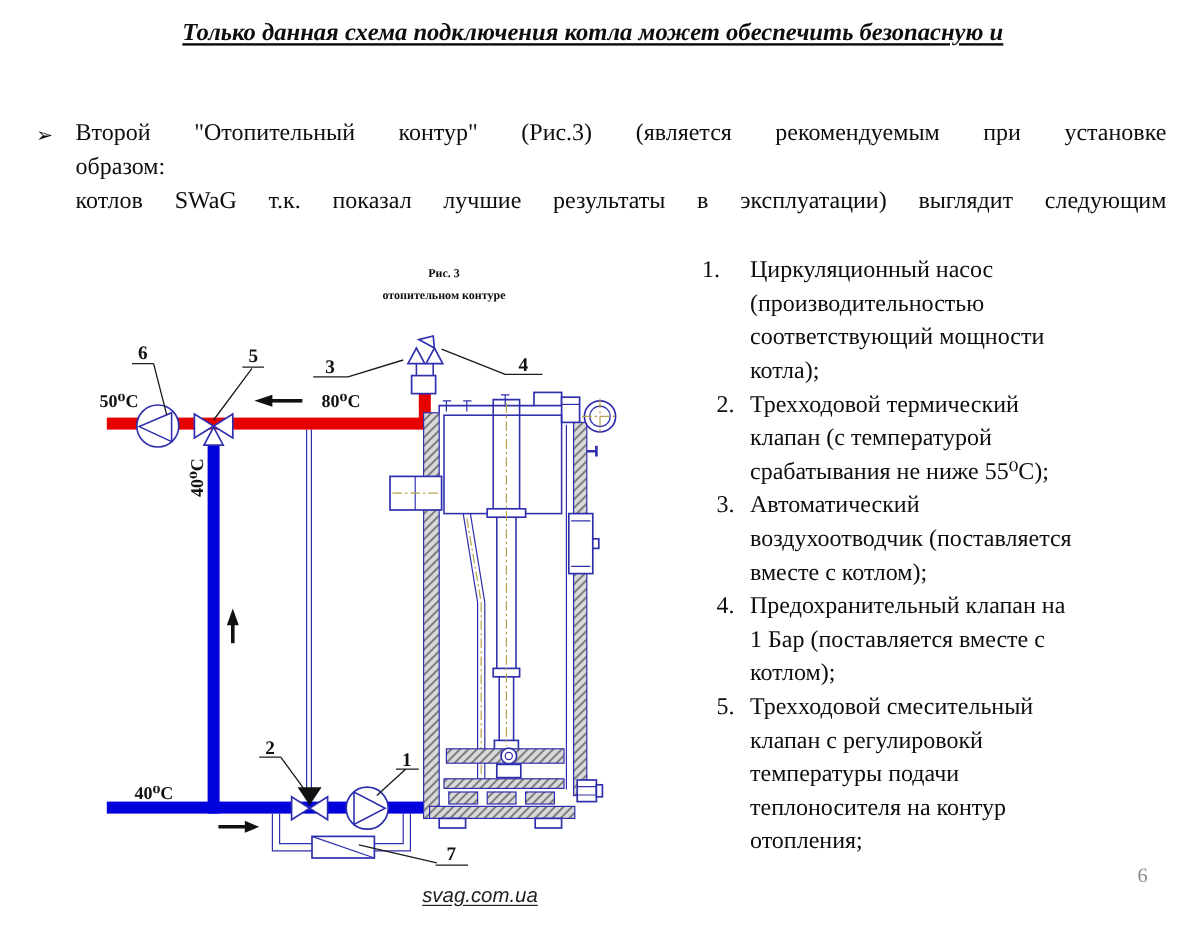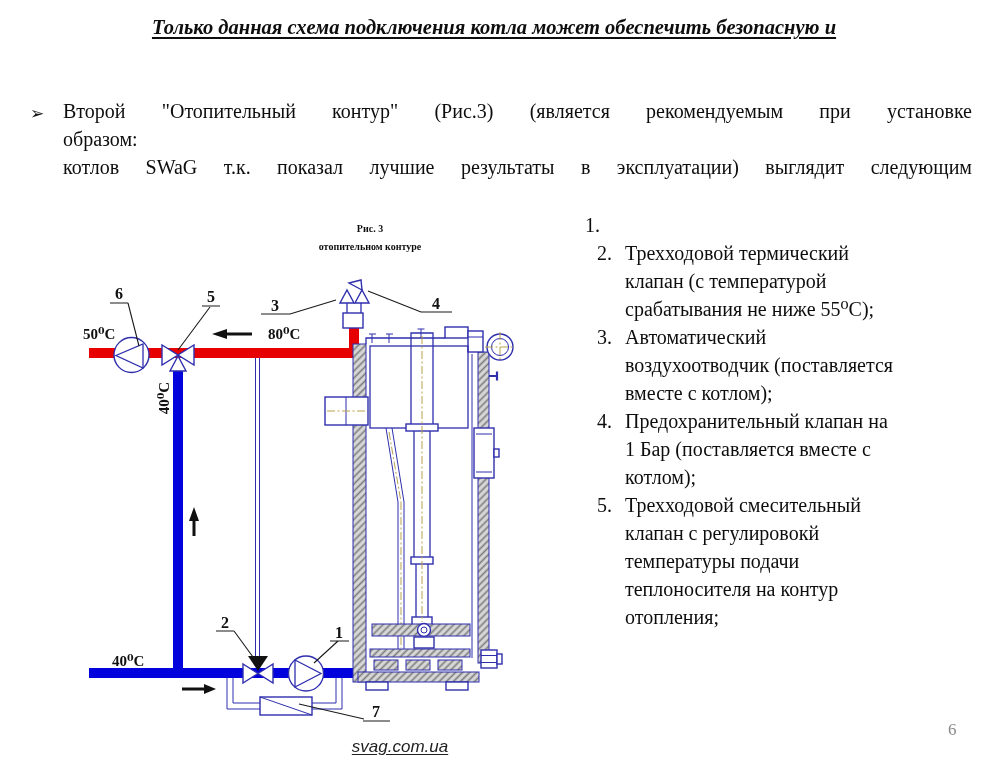--- a/index.html
+++ b/index.html
@@ -206,20 +206,24 @@
       <text x="83" y="339" class="d-tmp">50⁰C</text>
       <text x="268" y="339" class="d-tmp">80⁰C</text>
       <text x="0" y="0" transform="translate(169,398) rotate(-90)" text-anchor="middle" class="d-tmp">40⁰C</text>
       <text x="112" y="666" class="d-tmp">40⁰C</text>
     </g>
   </svg>
 
   <div class="comp-list">
     <div class="comp-item">
       <span class="num">1.</span>
+      <span class="txt">Циркуляционный насос
+(производительностью
+соответствующий мощности
+котла);</span>
     </div>
     <div class="comp-item">
       <span class="num">2.</span>
       <span class="txt">Трехходовой термический
 клапан (с температурой
 срабатывания не ниже 55⁰С);</span>
     </div>
     <div class="comp-item">
       <span class="num">3.</span>
       <span class="txt">Автоматический

